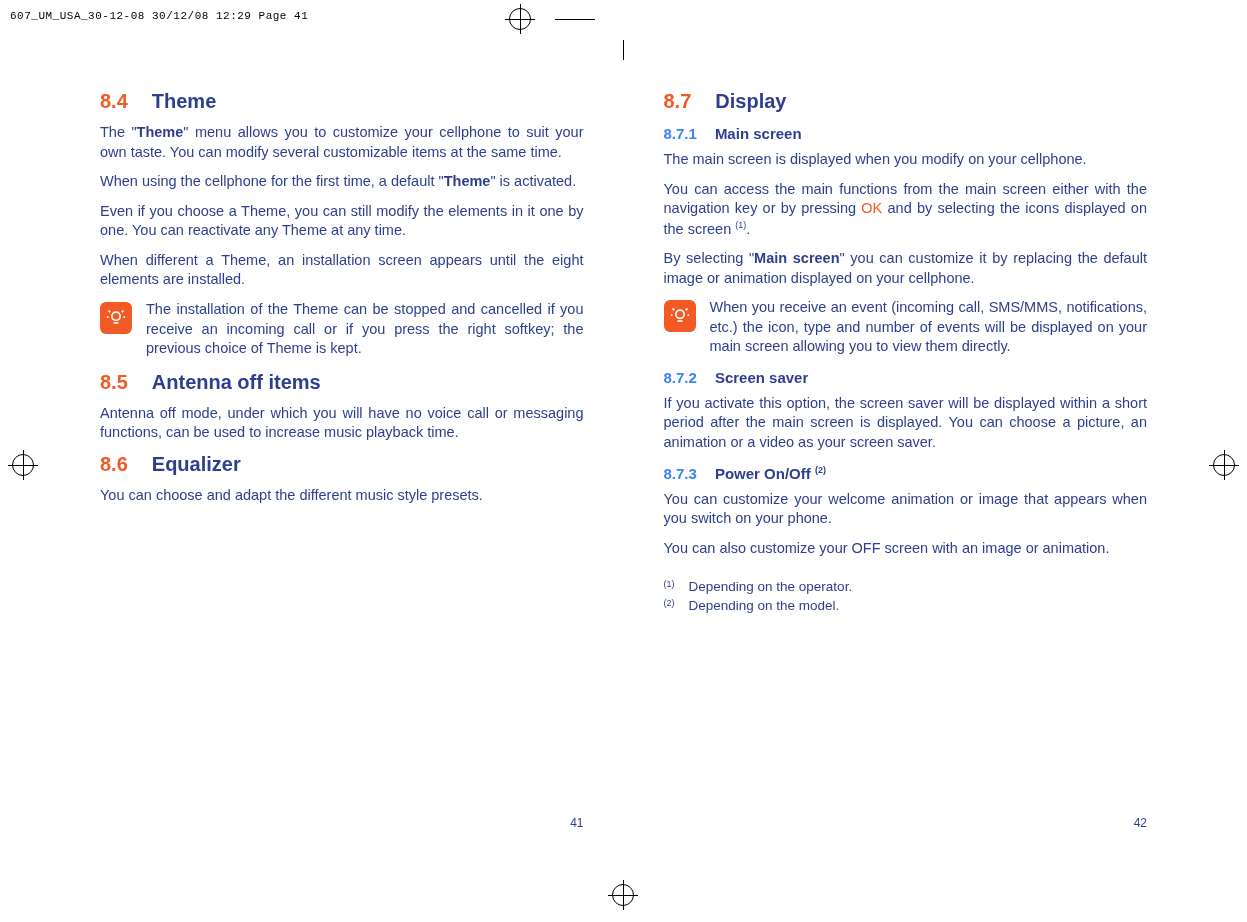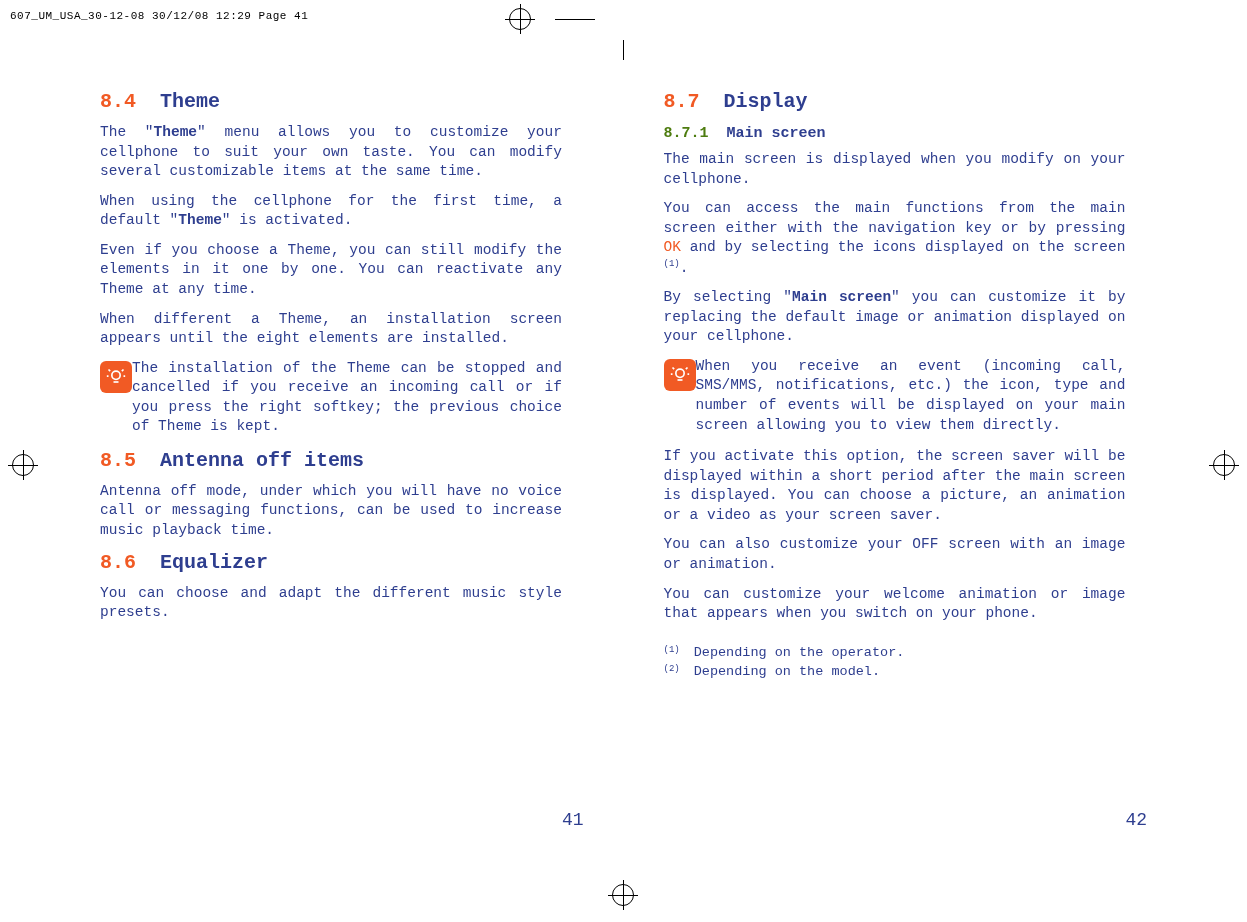--- a/index.html
+++ b/index.html
@@ -51,68 +51,68 @@
     left: 50px;
     width: 1147px;
     height: 800px;
     display: flex;
   }
   .page {
     width: 50%;
     padding: 30px 40px 30px 50px;
     position: relative;
     display: flex;
-    flex-direction: row;
-    font-family: Liberation Mono, monospace;
+    flex-direction: column;
   }
   .page.right { padding: 30px 50px 30px 40px; }
   .page-body { flex: 1; }
   h2 {
     font-size: 20px;
     font-weight: bold;
     margin-bottom: 10px;
   }
   h2 .num { color: #f15a24; margin-right: 24px; }
   h3 {
     font-size: 15px;
     font-weight: bold;
     margin: 12px 0 8px;
   }
-  h3 .num { color: #4d7c0f; margin-right: 18px; }
+  h3 .num { color: #3b82f6; margin-right: 18px; }
   p {
     font-size: 14.5px;
     line-height: 1.35;
     margin-bottom: 10px;
     text-align: justify;
   }
   .bold { font-weight: bold; }
   .ok { color: #f15a24; font-weight: 500; }
   .note {
     display: flex;
     align-items: flex-start;
+    gap: 14px;
     margin: 8px 0 12px;
   }
   .note-icon {
     width: 32px;
     height: 32px;
     background: #f15a24;
     border-radius: 6px;
     flex: 0 0 32px;
     display: flex;
     align-items: center;
     justify-content: center;
     color: #fff;
     font-size: 18px;
     font-weight: bold;
     margin-top: 2px;
   }
   .note p { margin-bottom: 0; }
   .page-num {
-    text-align: left;
-    font-size: 18px;
+    text-align: right;
+    font-size: 12px;
     margin-top: auto;
     padding-top: 10px;
   }
   .footnotes {
     font-size: 13.5px;
     margin-top: 20px;
   }
   .footnotes .fn {
     display: flex;
     gap: 14px;
@@ -193,24 +193,30 @@
         <div class="note-icon">
           <svg width="20" height="20" viewBox="0 0 24 24" fill="none" stroke="#fff" stroke-width="2">
             <circle cx="12" cy="10" r="5"></circle>
               <path d="M9 18h6"></path>
               <path d="M5 5l-2-2M19 5l2-2M3 11H1M23 11h-2"></path>
           </svg>
         </div>
         <p>When you receive an event (incoming call, SMS/MMS, notifications, etc.) the icon, type and number of events will be displayed on your main screen allowing you to view them directly.</p>
       </div>
 
+      <h3>
+        <span class="num">8.7.2</span><span>Screen saver</span>
+      </h3>
       <p>If you activate this option, the screen saver will be displayed within a short period after the main screen is displayed. You can choose a picture, an animation or a video as your screen saver.</p>
 
+      <h3>
+        <span class="num">8.7.3</span><span><span>Power On/Off </span><sup>(2)</sup></span>
+      </h3>
+      <p>You can customize your welcome animation or image that appears when you switch on your phone.</p>
       <p>You can also customize your OFF screen with an image or animation.</p>
-      <p>You can customize your welcome animation or image that appears when you switch on your phone.</p>
 
       <div class="footnotes">
         <div class="fn">
           <sup>(1)</sup>
             <span>Depending on the operator.</span>
         </div>
         <div class="fn">
           <sup>(2)</sup>
             <span>Depending on the model.</span>
         </div>

